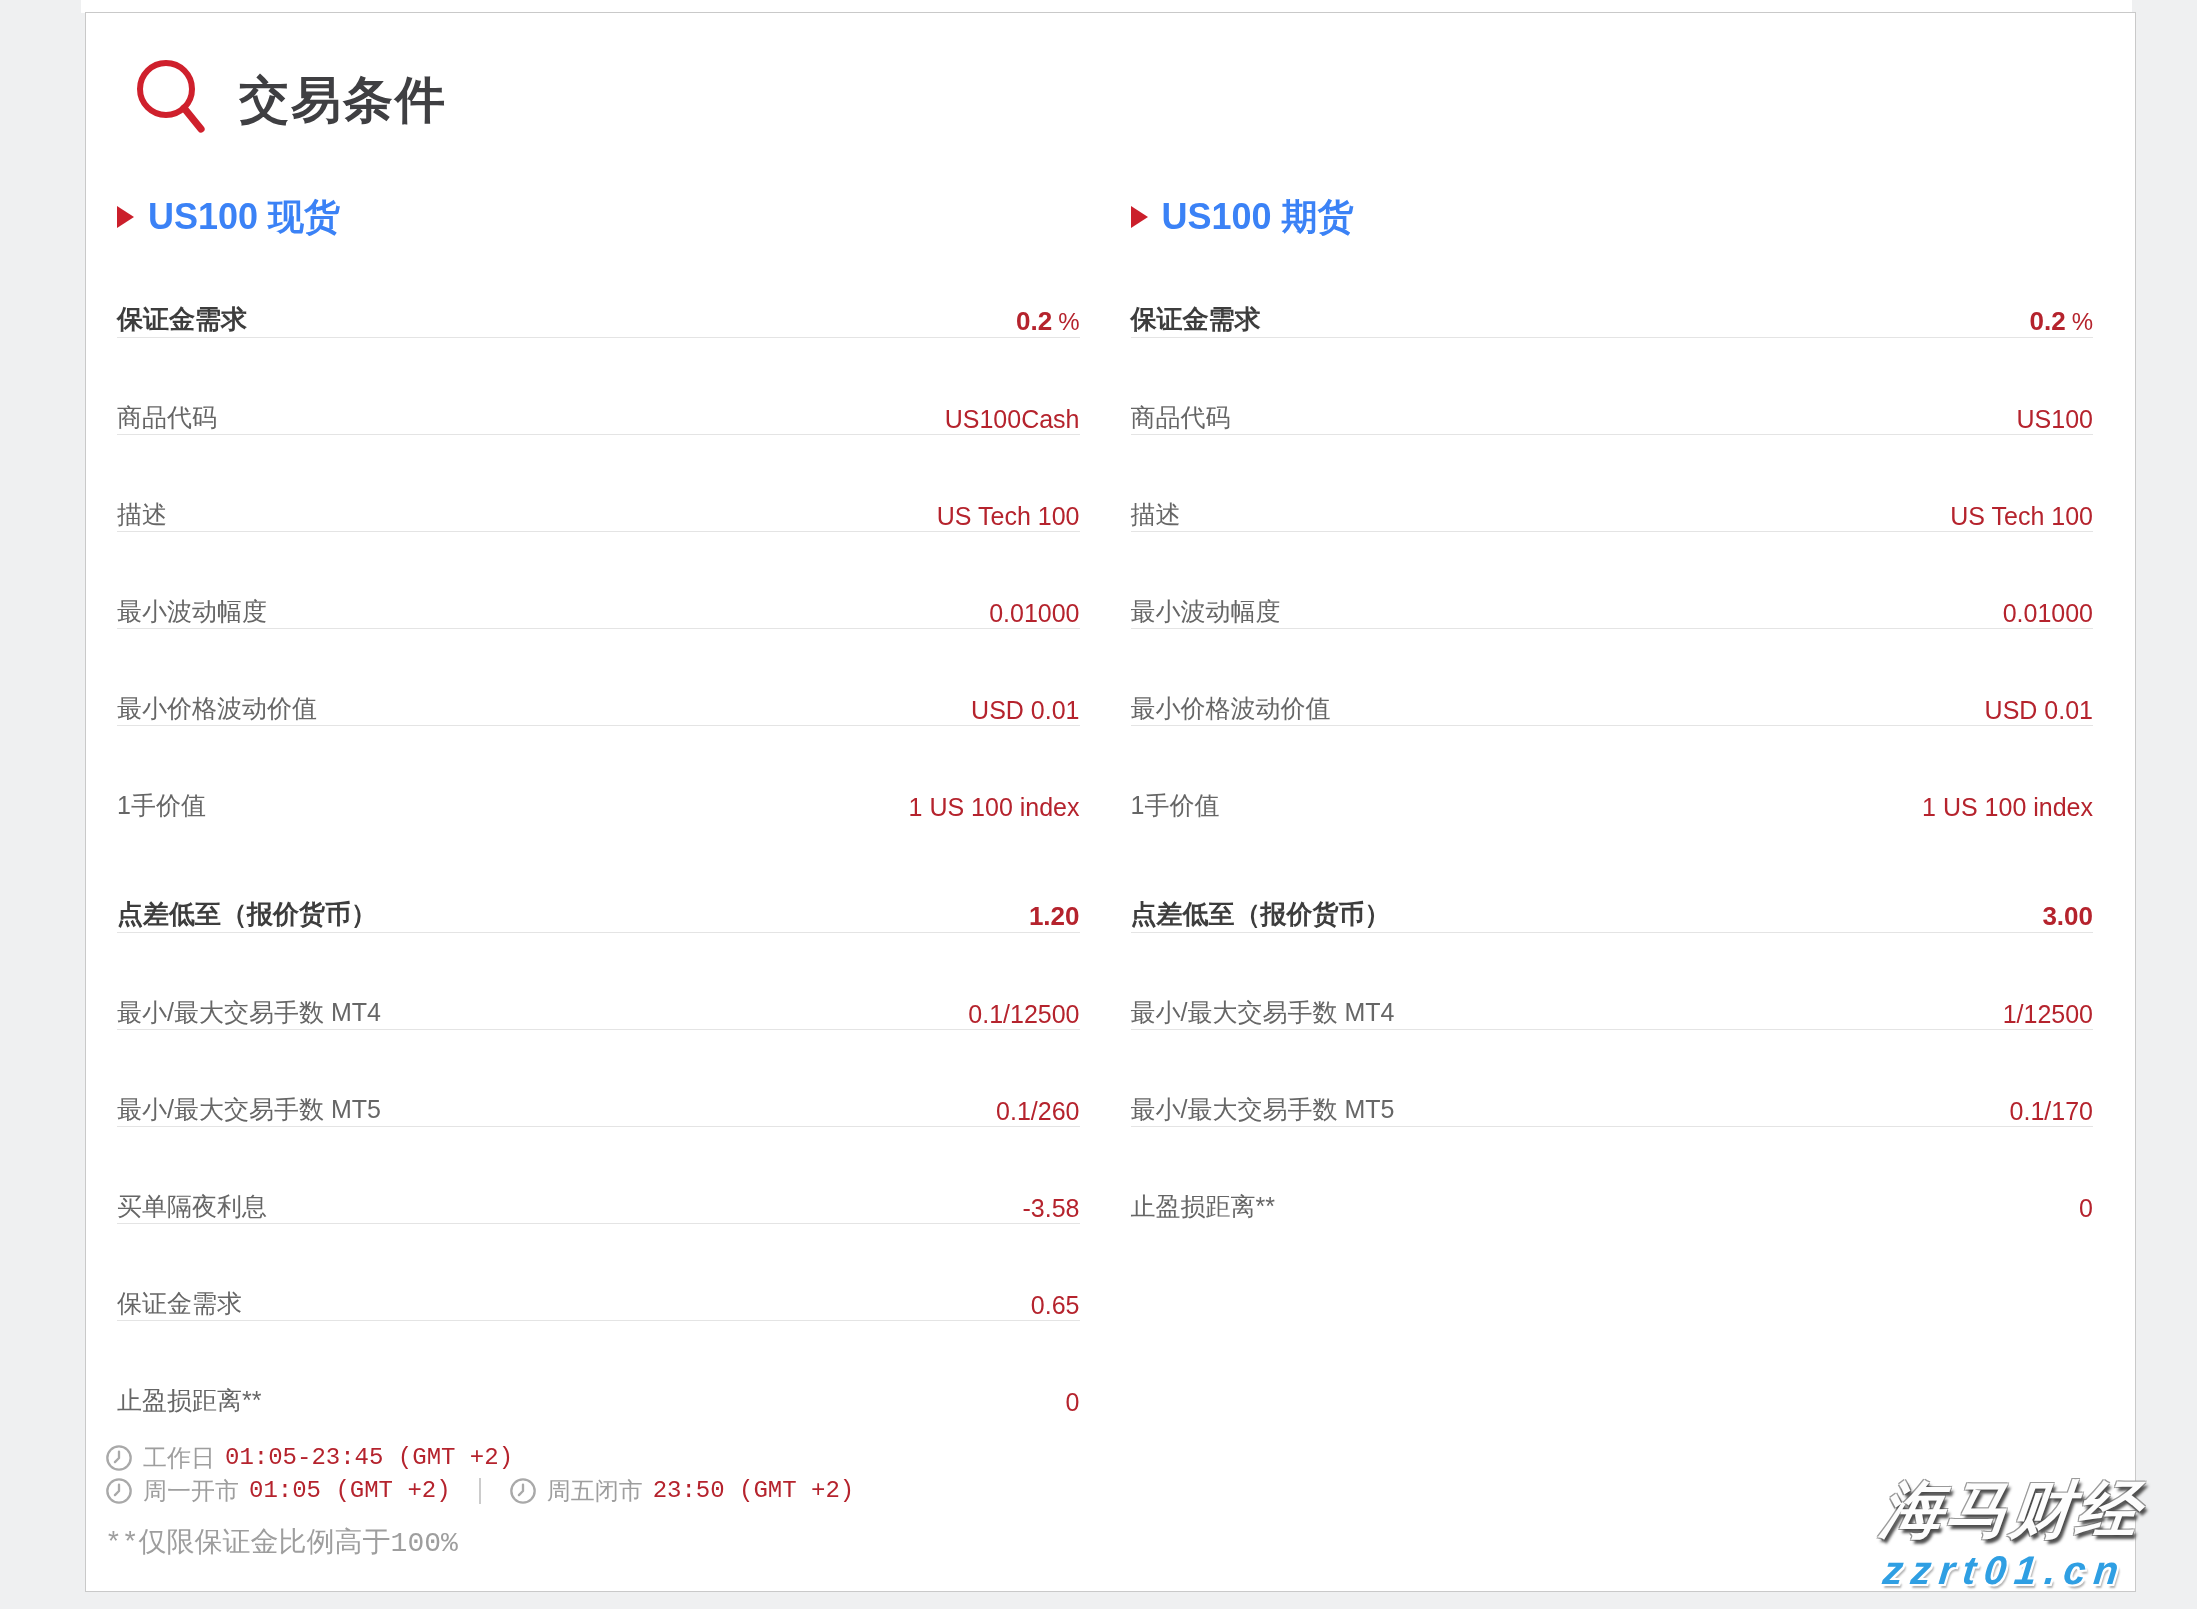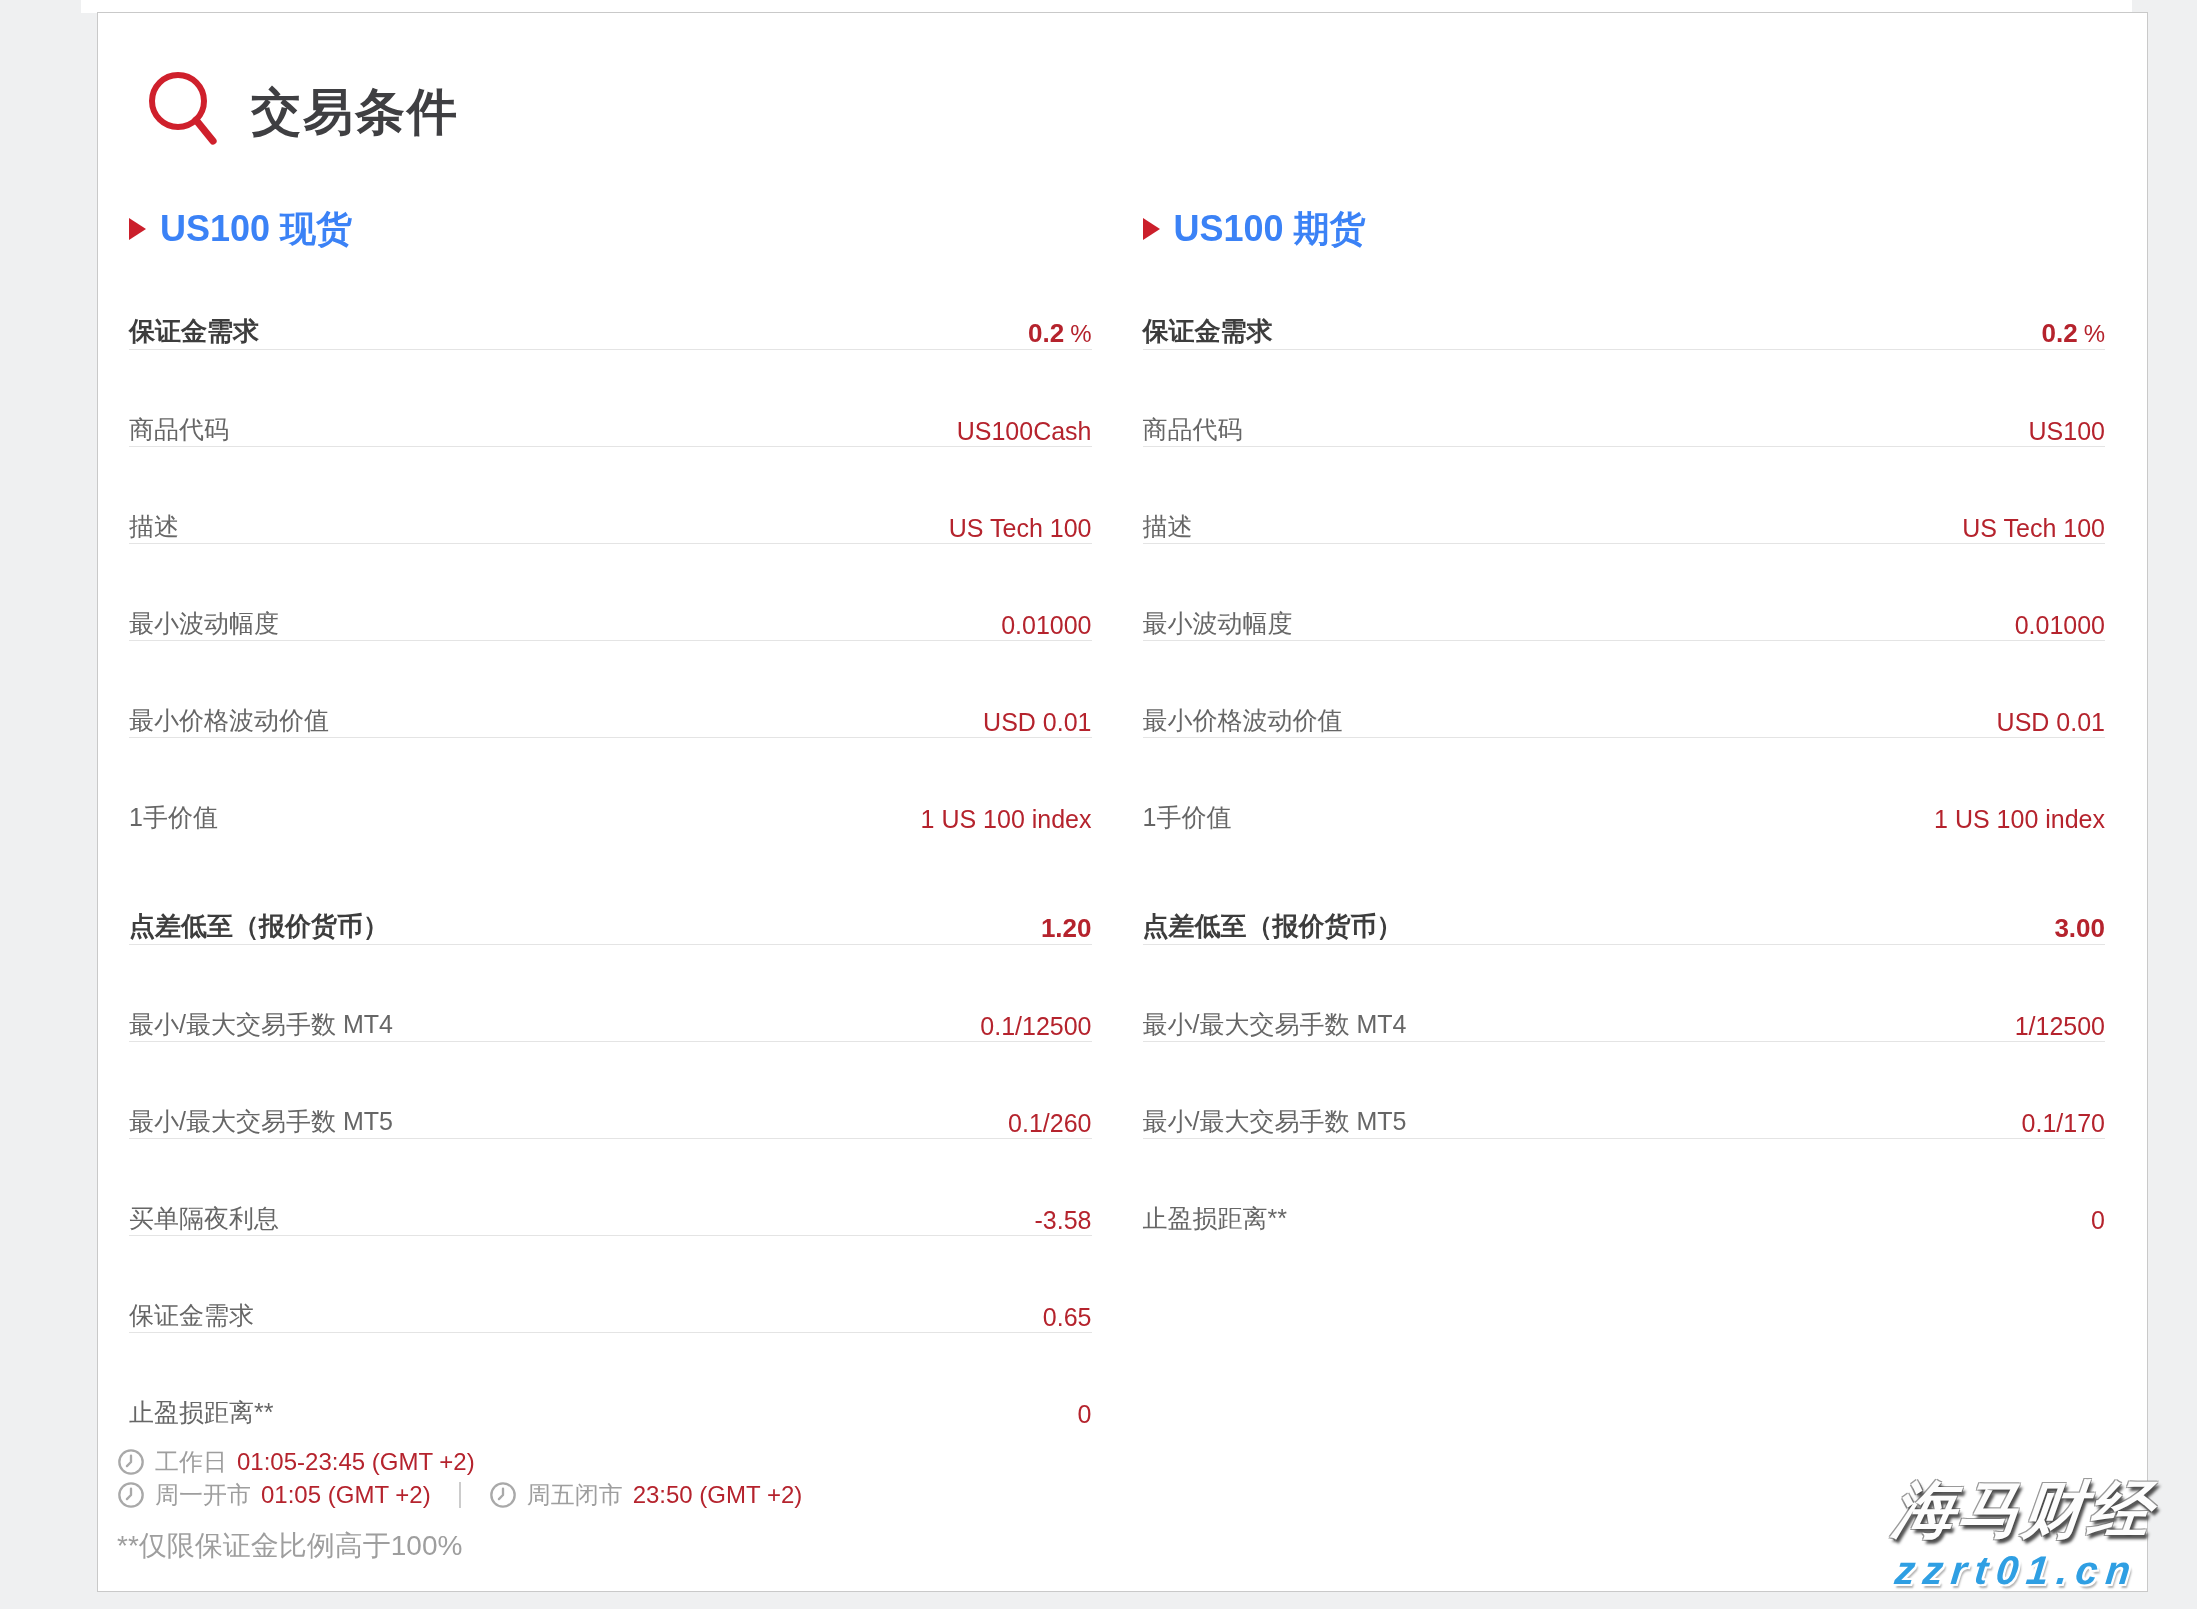--- a/index.html
+++ b/index.html
@@ -4,39 +4,39 @@
 <style>
   html,body{margin:0;padding:0;}
   body{
     width:2197px;height:1609px;
     background:#eff0f1;
     font-family:"Liberation Sans","DejaVu Sans",sans-serif;
     position:relative;overflow:hidden;
   }
   .top-strip{position:absolute;left:81px;top:0;width:2051px;height:13px;background:#ffffff;}
   .card{
-    position:absolute;left:97px;top:12px;width:2051px;height:1580px;
+    position:absolute;left:85px;top:12px;width:2051px;height:1580px;
     background:#ffffff;border:1px solid #c9c9c9;box-sizing:border-box;
-    padding:16px 42px 0 31px;
+    padding:4px 42px 0 31px;
   }
   .title-row{display:flex;align-items:center;gap:30px;margin:40px 0 0 14px;height:86px;}
   .page-title{font-size:50px;font-weight:bold;color:#3f3f42;margin:0;letter-spacing:2px;}
   .columns{display:flex;gap:51px;margin-top:50px;}
   .col{flex:1;min-width:0;}
   .section-title{display:flex;align-items:center;gap:14px;font-size:36px;font-weight:bold;color:#3b82f6;height:48px;}
   .tri{width:0;height:0;border-left:17px solid #cb1f2b;border-top:11px solid transparent;border-bottom:11px solid transparent;flex:0 0 auto;}
   .row{display:flex;justify-content:space-between;align-items:flex-end;height:96px;border-bottom:1px solid #e4e4e4;}
   .row-group .row:last-child{border-bottom:none;}
   .group-gap{margin-top:14px;}
   .row-label{font-size:25px;color:#666666;}
   .row-value{font-size:25px;color:#b5232d;white-space:nowrap;}
   .row.bold .row-label{font-weight:bold;color:#3d3d3d;font-size:26px;}
   .row.bold .row-value{font-weight:bold;font-size:26px;}
   .unit{font-weight:normal;font-size:24px;margin-left:6px;}
-  .footer{margin-top:16px;margin-left:-12px;}
+  .footer{margin-top:24px;margin-left:-12px;font-family:Liberation Mono, monospace;}
   .footer-line{display:flex;align-items:center;gap:10px;height:33px;font-size:24px;color:#9e9e9e;}
   .footer-line .time{color:#b5232d;}
   .sep{display:inline-block;width:2px;height:26px;background:#cccccc;margin:0 18px;}
   .clock{display:inline-flex;flex:0 0 auto;}
   .footnote{margin-top:16px;font-size:28px;color:#9e9e9e;}
   .watermark{position:absolute;right:-4px;bottom:-2px;text-align:center;transform:skewX(-6deg);}
   .wm-main{
     font-size:62px;font-weight:bold;font-style:italic;color:#fdfdfd;letter-spacing:3px;
     text-shadow:3px 4px 3px rgba(70,70,70,.95),-1px -1px 0 #9a9a9a,1px -1px 0 #9a9a9a,-1px 1px 0 #9a9a9a,1px 1px 0 #9a9a9a;
   }

